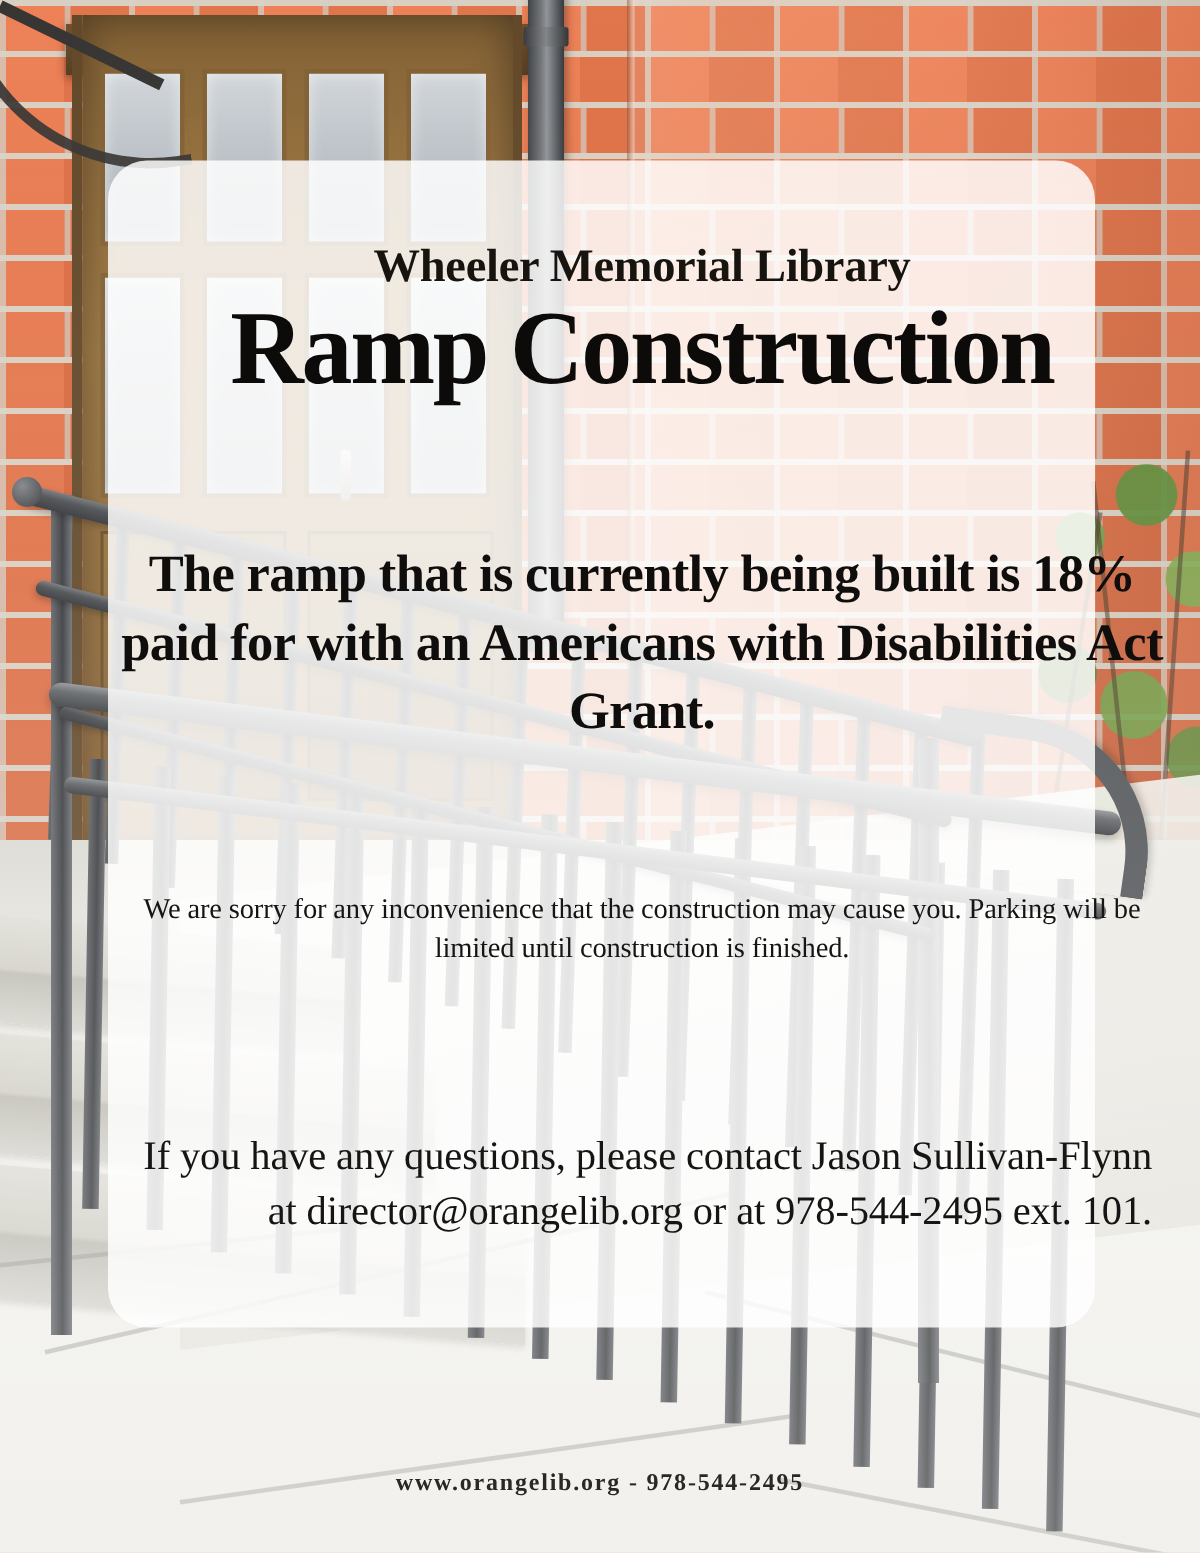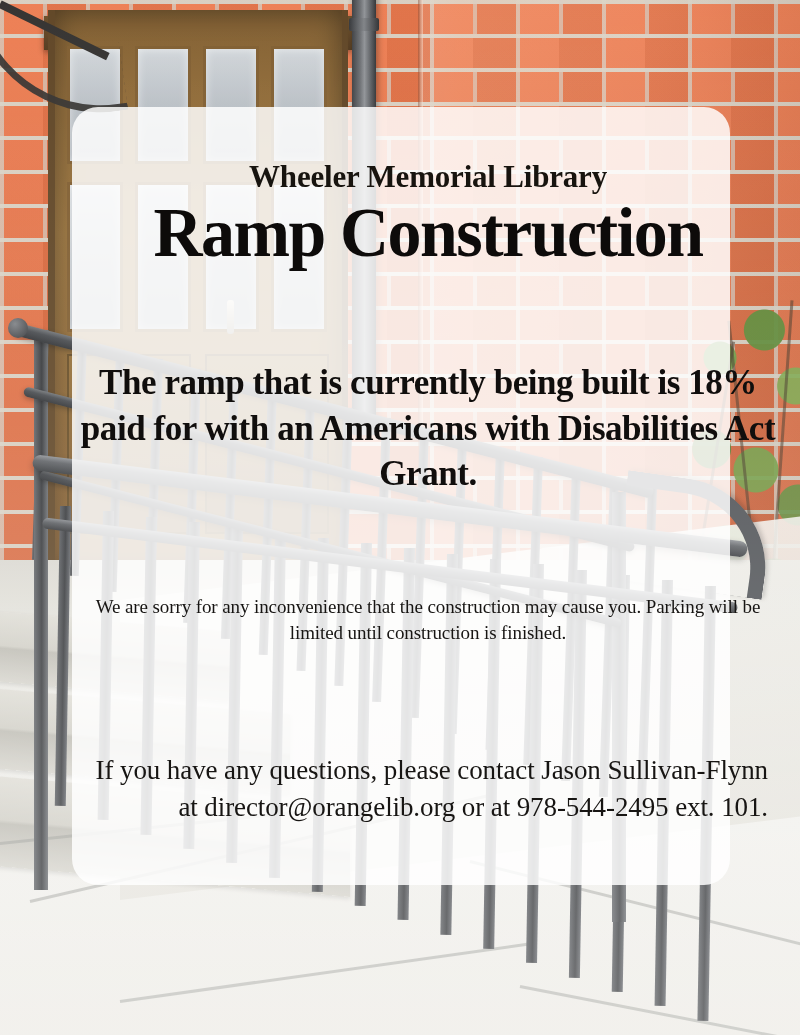--- a/index.html
+++ b/index.html
@@ -479,14 +479,15 @@
 
     <h1 class="headline">Ramp Construction</h1>
 
     <p class="lede">The ramp that is currently being built is 18% paid for with an Americans with Disabilities Act Grant.</p>
 
     <p class="para-apology">We are sorry for any inconvenience that the construction may cause you. Parking will be limited until construction is finished.</p>
 
     <p class="para-contact">If you have any questions, please contact Jason Sullivan-Flynn at director@orangelib.org or at 978-544-2495 ext. 101.</p>
   </div>
 
+  <div class="footer">www.orangelib.org - 978-544-2495</div>
 
 </div>
 
 </body></html>

